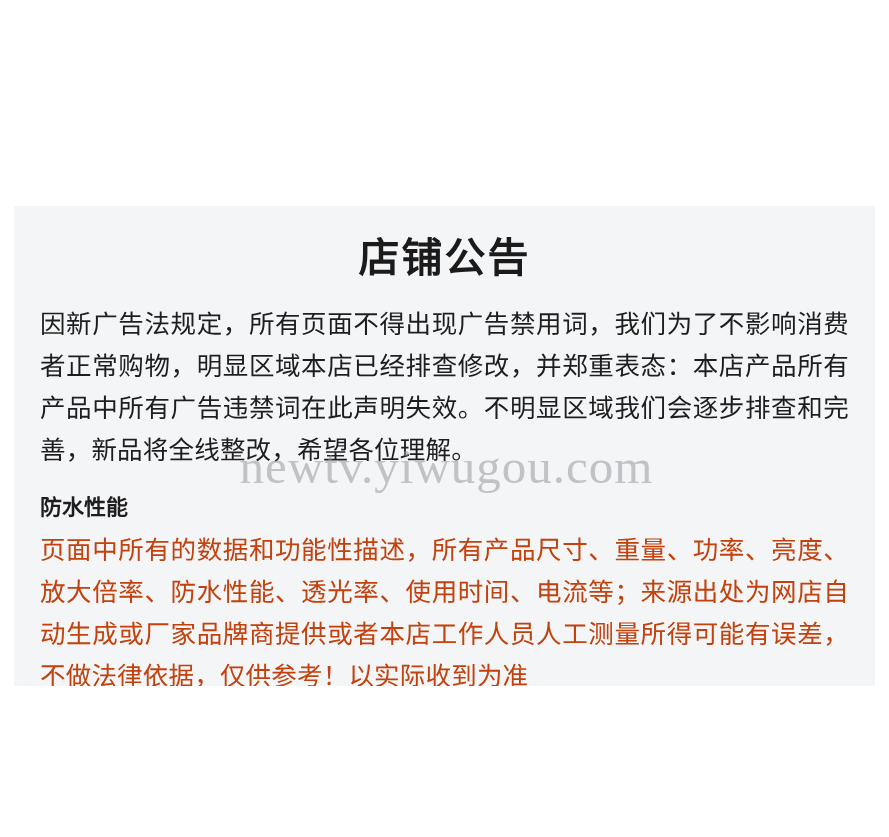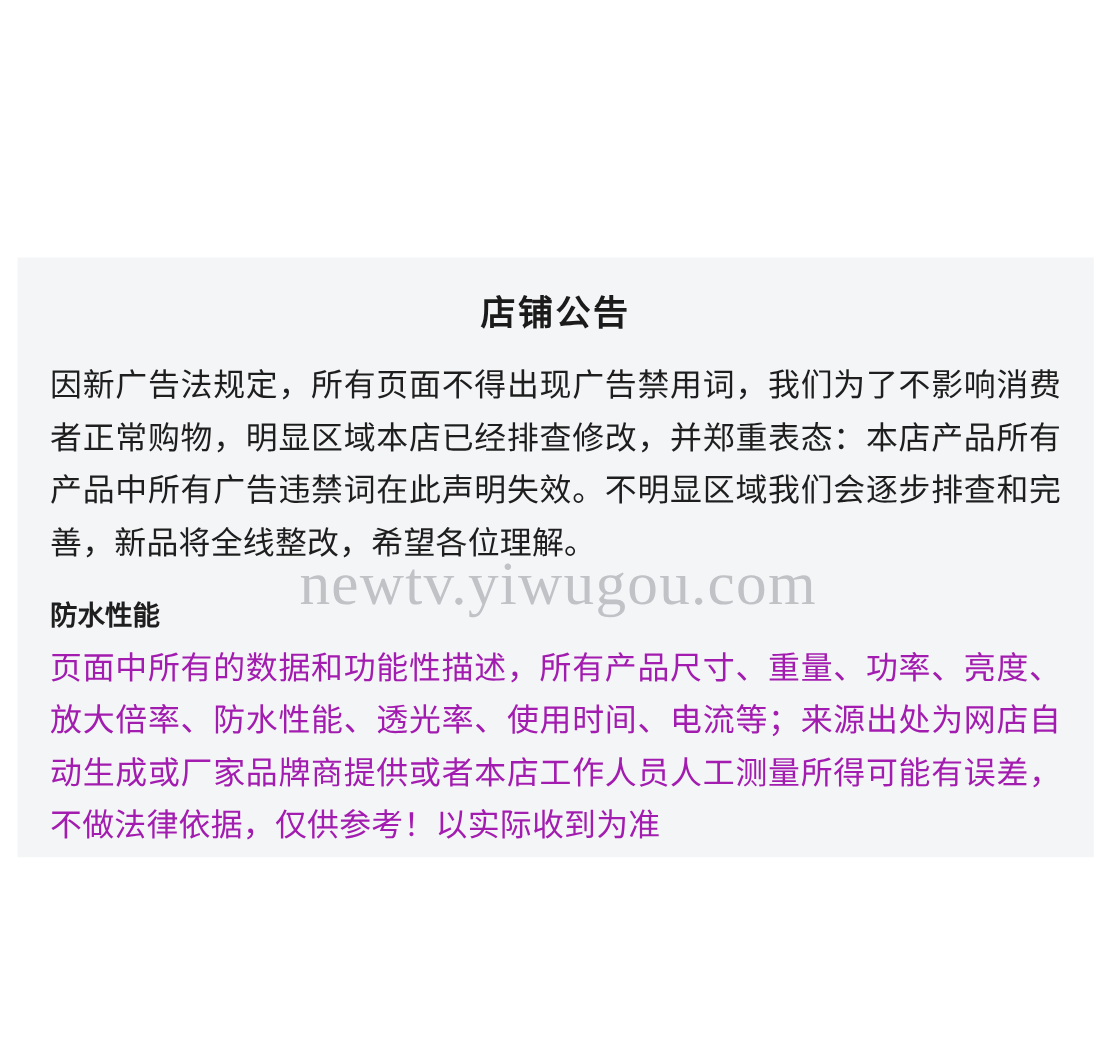--- a/index.html
+++ b/index.html
@@ -42,21 +42,21 @@
     top: 206px;
     width: 861px;
     height: 480px;
     background: #f4f5f7;
     overflow: hidden;
   }
   .notice-title {
     margin: 0;
     padding-top: 28px;
     text-align: center;
-    font-size: 28px;
+    font-size: 41px;
     font-weight: bold;
     color: #1b1b1b;
     letter-spacing: 2px;
     line-height: 1.2;
   }
   .notice-body {
     margin: 0;
     padding: 20px 26px 0 26px;
     font-size: 25.5px;
     line-height: 42px;
@@ -70,21 +70,21 @@
     font-size: 22px;
     font-weight: bold;
     color: #1e1e1e;
     line-height: 30px;
   }
   .disclaimer-body {
     margin: 0;
     padding: 6px 26px 0 26px;
     font-size: 25.5px;
     line-height: 42px;
-    color: #a21caf;
+    color: #c2410c;
     text-align: justify;
     letter-spacing: 0.2px;
   }
   .watermark {
     position: absolute;
     left: 2px;
     top: 232px;
     width: 861px;
     text-align: center;
     font-size: 49px;

